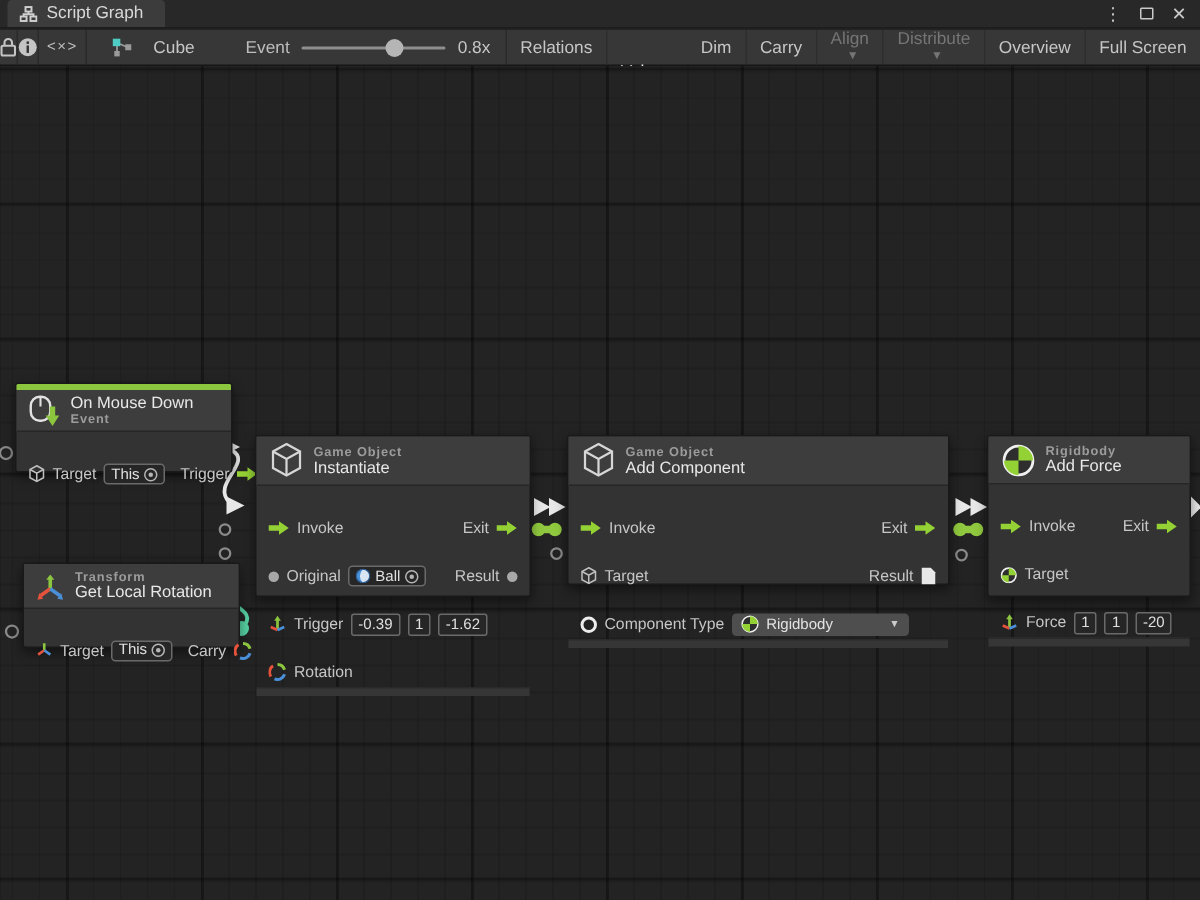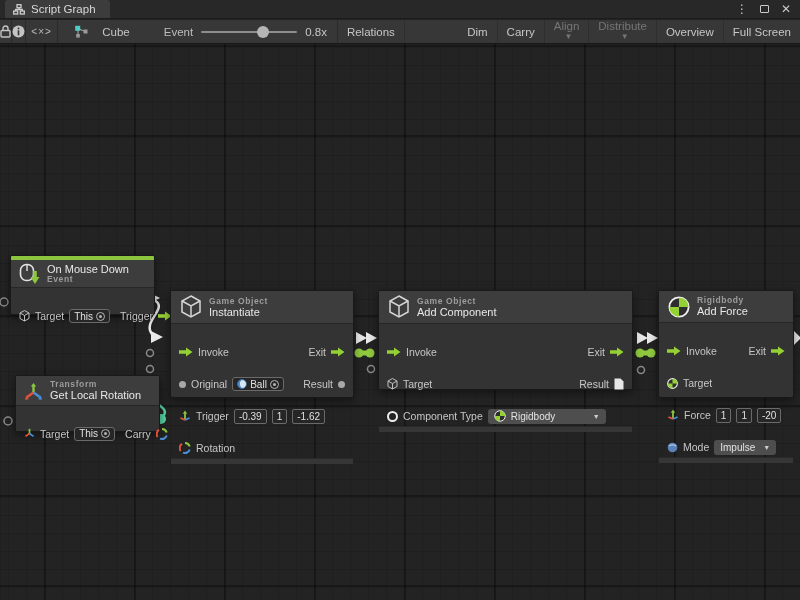--- a/index.html
+++ b/index.html
@@ -461,31 +461,18 @@
                 <polygon points="3.8,3.8 8.2,3.8 6,0.5" fill="#8CC63F"></polygon>
               <path d="M6 10 L1.5 8" stroke="#E5533C" stroke-width="1.8"></path>
               <path d="M6 10 L10.5 8" stroke="#4A90D9" stroke-width="1.8"></path>
               </svg>
           </span>
           <span class="rlabel">Force</span>
           <span class="numfield">1</span>
           <span class="numfield">1</span>
           <span class="numfield">-20</span>
         </div>
-        <div class="row">
-          <span class="icwrap">
-            <svg width="11" height="11" viewBox="0 0 11 11">
-                <circle cx="5.5" cy="5.5" r="4.8" fill="#5b82b8"></circle>
-              <path d="M2 4 A4.5 3 0 0 1 9 4" stroke="#a9c4e4" stroke-width="1.4" fill="none"></path>
-              </svg>
-          </span>
-          <span class="rlabel">Mode</span>
-          <span class="dropdown" style="width:62px">
-            <span>Impulse</span>
-            <span class="dd-caret">▼</span>
-          </span>
-        </div>
       </div>
       <div class="node-footer"></div>
     </div>
 
   </div>
 </div>
 
 </body></html>

